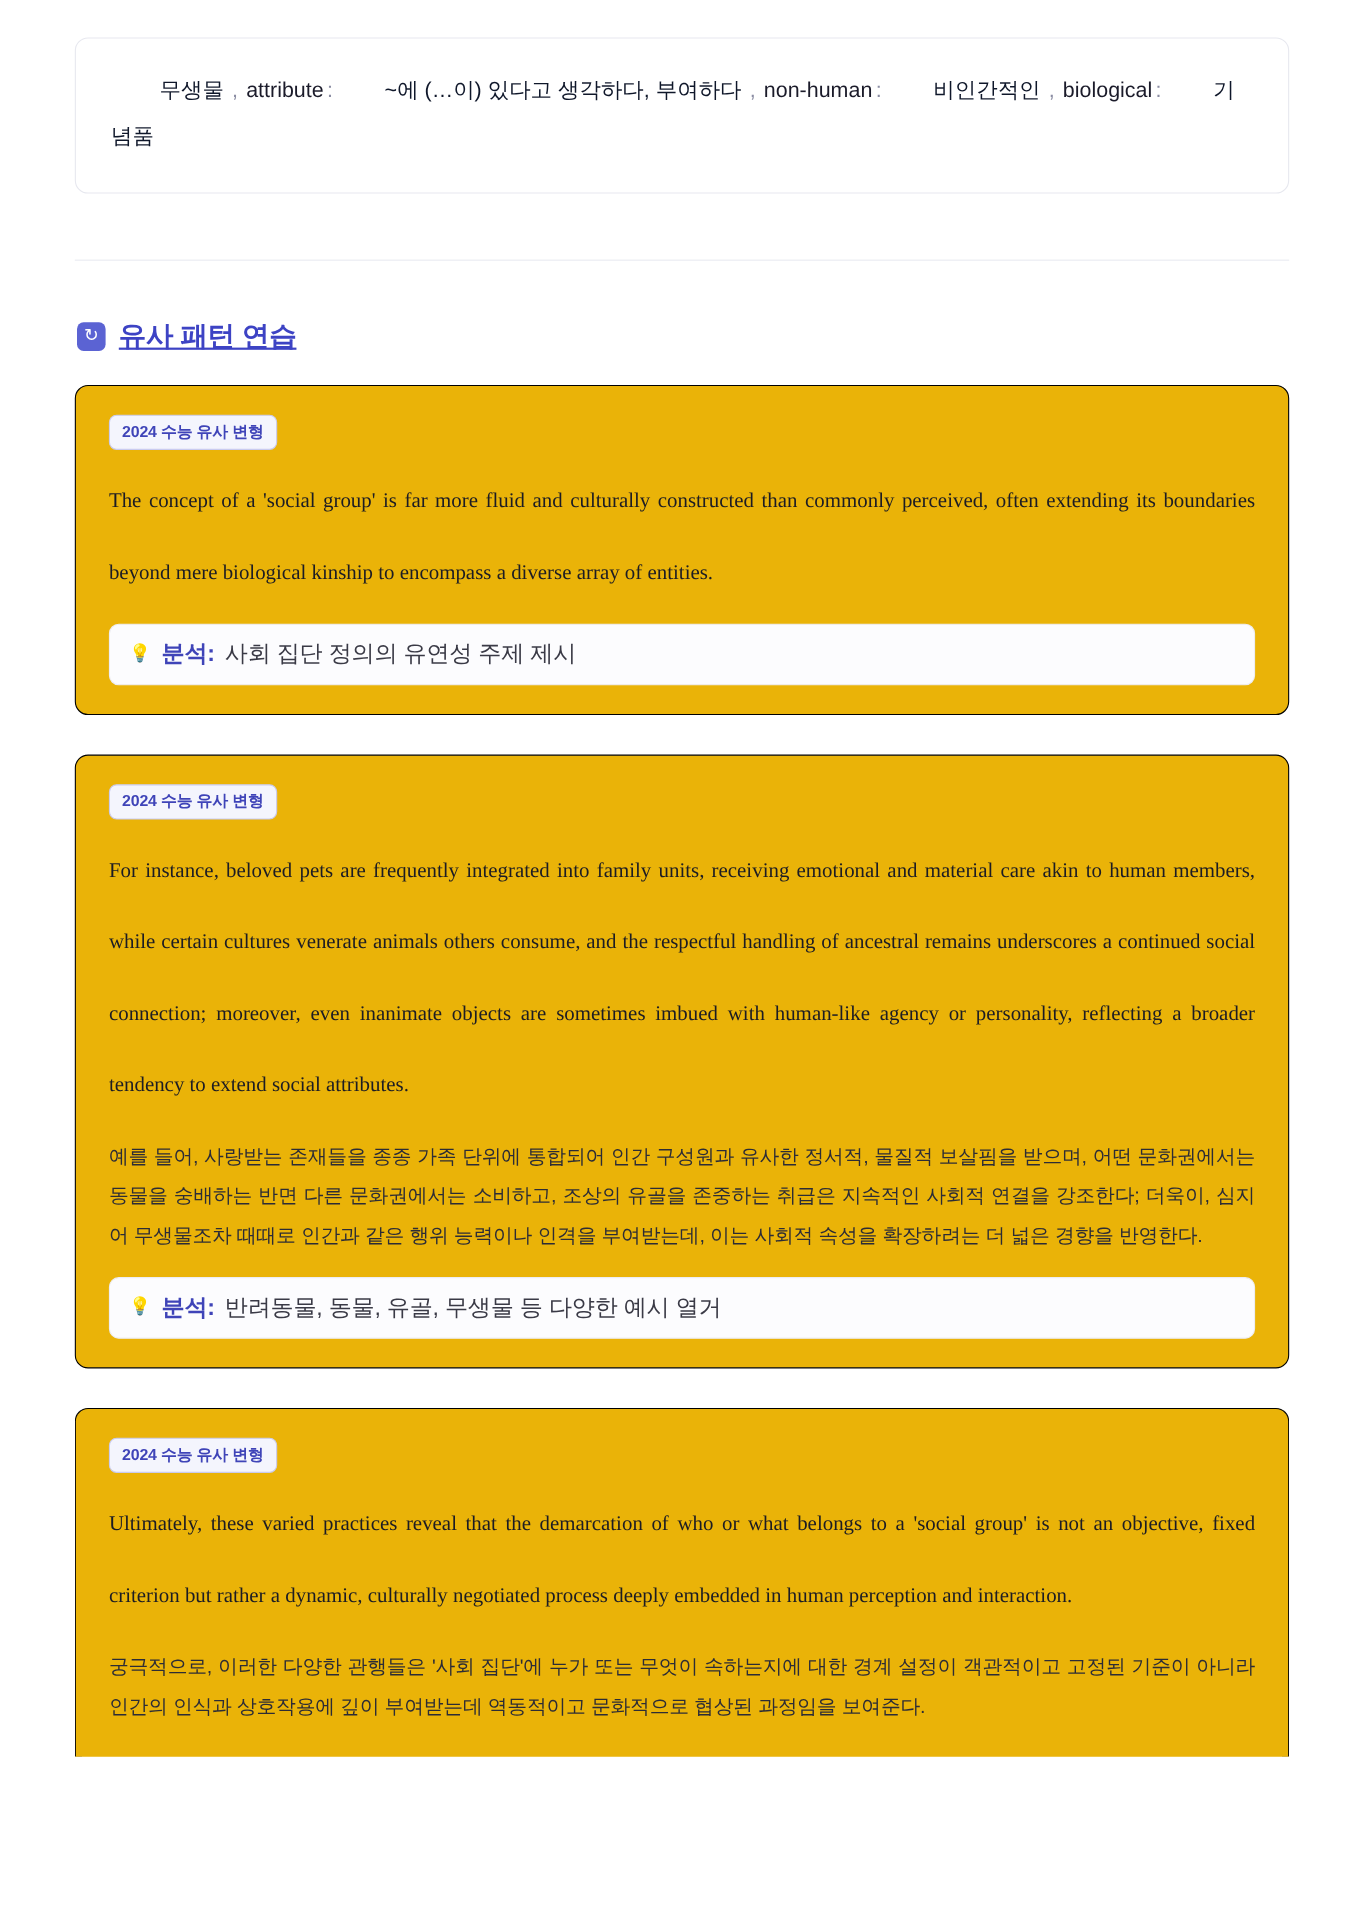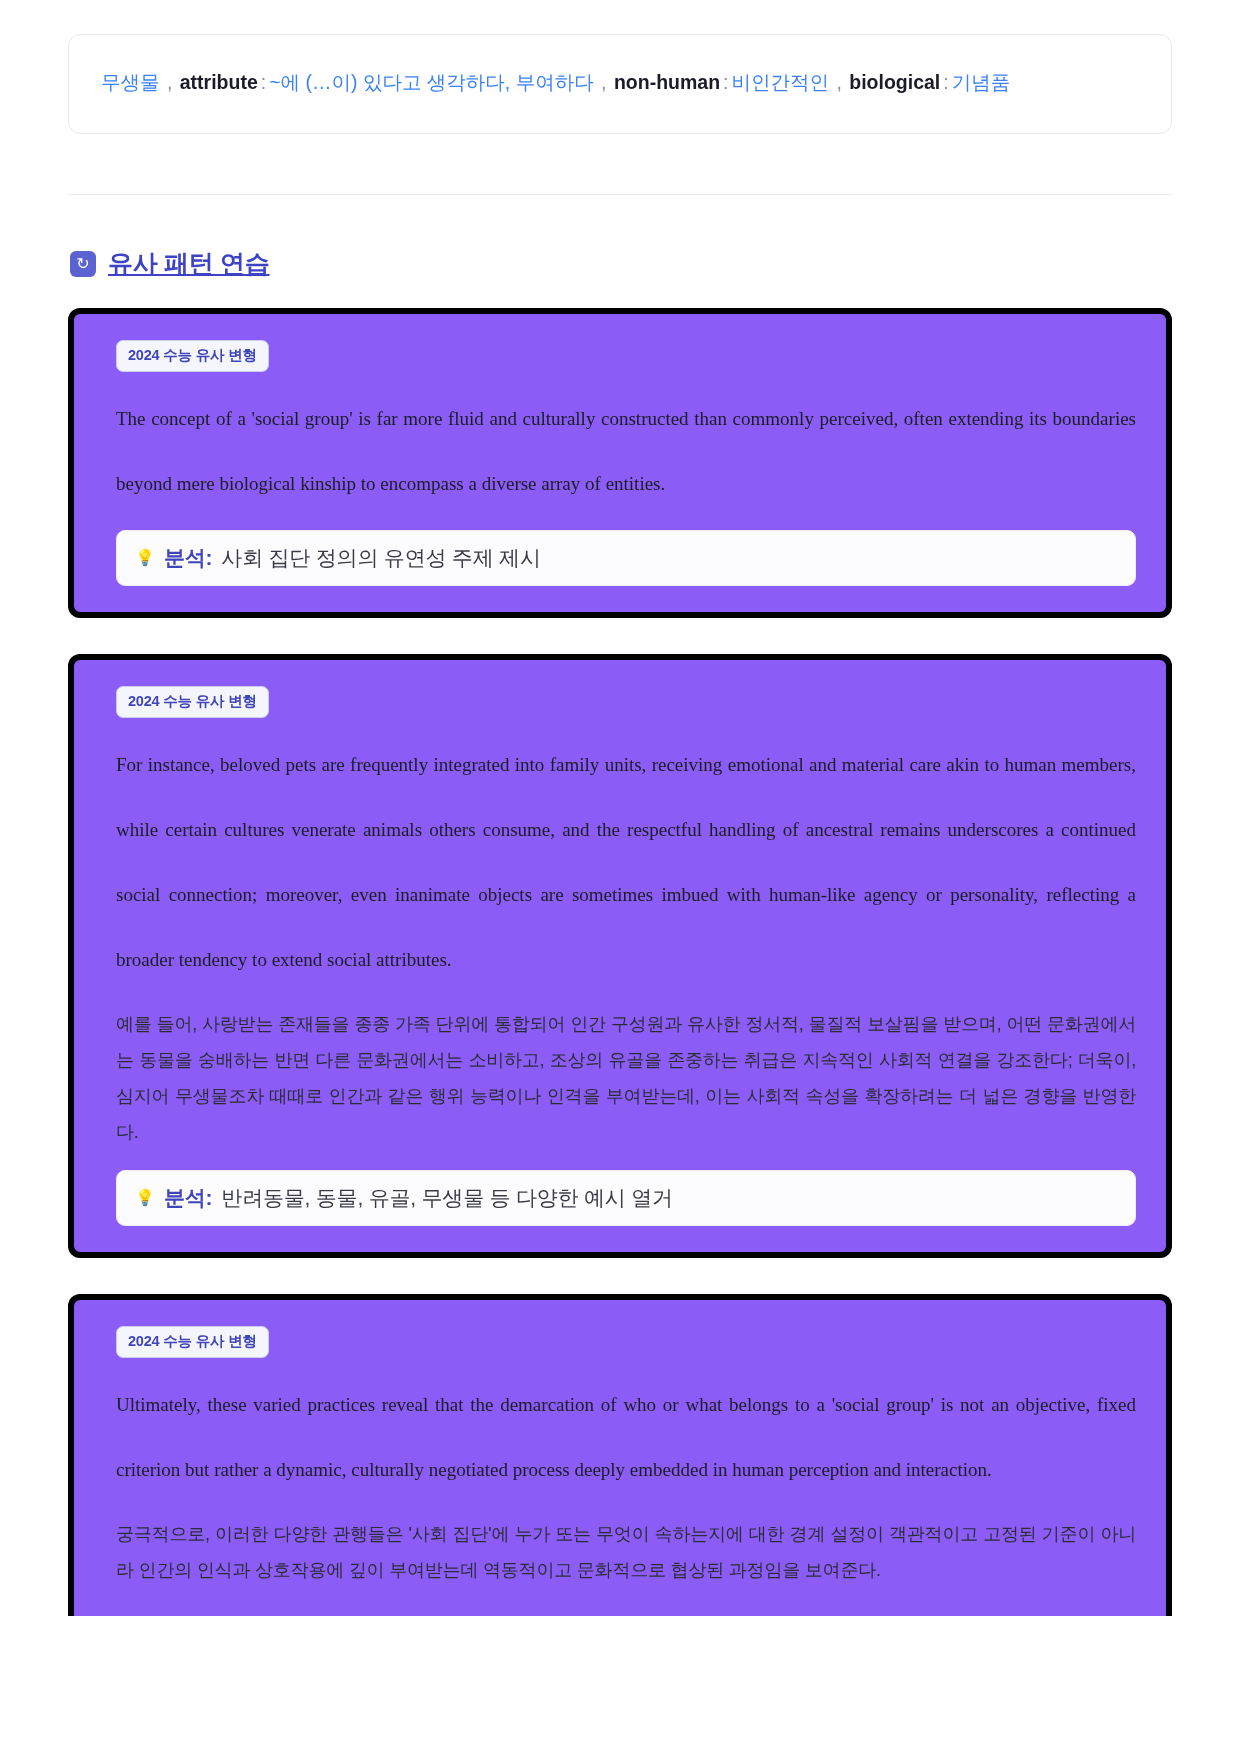--- a/index.html
+++ b/index.html
@@ -27,25 +27,26 @@
     background: #ffffff;
     padding: 26px 32px 30px 32px;
   }
   .vocab-line {
     font-size: 19.5px;
     line-height: 42px;
     color: #4b4fd1;
     white-space: normal;
   }
   .vocab-line .kr {
-    color: #3b82f6;
+    color: #0f172a;
+    margin-left: 44px;
   }
   .vocab-line .en {
     color: #1b1b2a;
-    font-weight: bold;
+    font-weight: normal;
     font-family: "Liberation Sans", sans-serif;
   }
   .vocab-line .sep {
     color: #8b8da3;
     padding: 0 2px;
   }
   .vocab-line .colon {
     color: #8b8da3;
     padding: 0 3px;
   }
@@ -78,24 +79,24 @@
   .section-title {
     font-size: 25px;
     font-weight: bold;
     color: #3d43c4;
     letter-spacing: -0.3px;
     text-decoration: underline;
   }
 
   
   .card {
-    border: 6px solid #000000;
+    border: 1px solid #000000;
     border-radius: 12px;
-    background: #8b5cf6;
-    padding: 22px 28px 26px 40px;
+    background: #eab308;
+    padding: 22px 28px 26px 28px;
     margin-bottom: 36px;
   }
   .badge {
     display: inline-block;
     border: 1px solid #c9cbf0;
     border-radius: 7px;
     background: #f4f5fd;
     color: #3f44b8;
     font-size: 14.5px;
     font-weight: bold;

